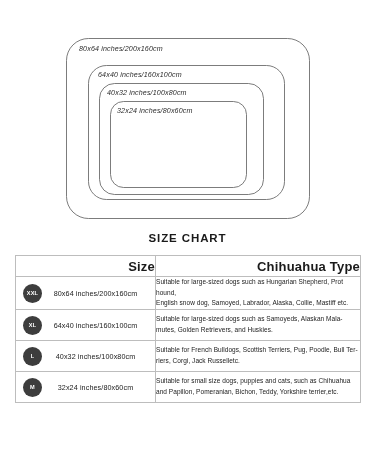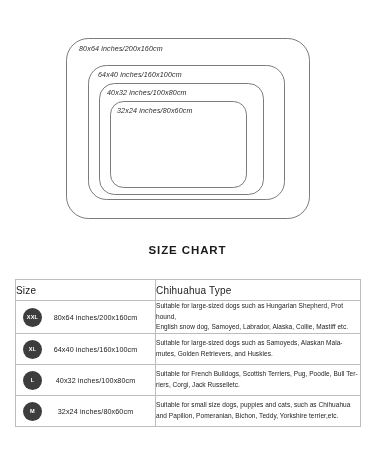--- a/index.html
+++ b/index.html
@@ -40,21 +40,21 @@
   #label-l   { left: 107px; top: 89px; }
   #label-m   { left: 117px; top: 107px; }
 
   
   #size-chart-title {
     text-align: center;
     font-size: 11.5px;
     font-weight: bold;
     letter-spacing: 0.9px;
     color: #1a1a1a;
-    margin: 12px;
+    margin: 0;
     padding: 0 0 11px 0;
   }
 
   
   #size-table-wrap {
     padding: 0 15px;
   }
   table#size-table {
     width: 345px;
     border-collapse: collapse;
@@ -65,23 +65,23 @@
   table#size-table td {
     border: 1px solid #bdbdbd;
     vertical-align: middle;
     padding: 0;
   }
   .col-size   { width: 140px; }
   .col-type   { width: 205px; }
 
   thead th {
     height: 20px;
-    font-size: 10px;
-    font-weight: normal;
-    text-align: left;
+    font-size: 13px;
+    font-weight: bold;
+    text-align: right;
     color: #1a1a1a;
     letter-spacing: 0.2px;
   }
 
   .size-cell {
     height: 30px;
   }
   .size-cell-inner {
     display: flex;
     align-items: center;

